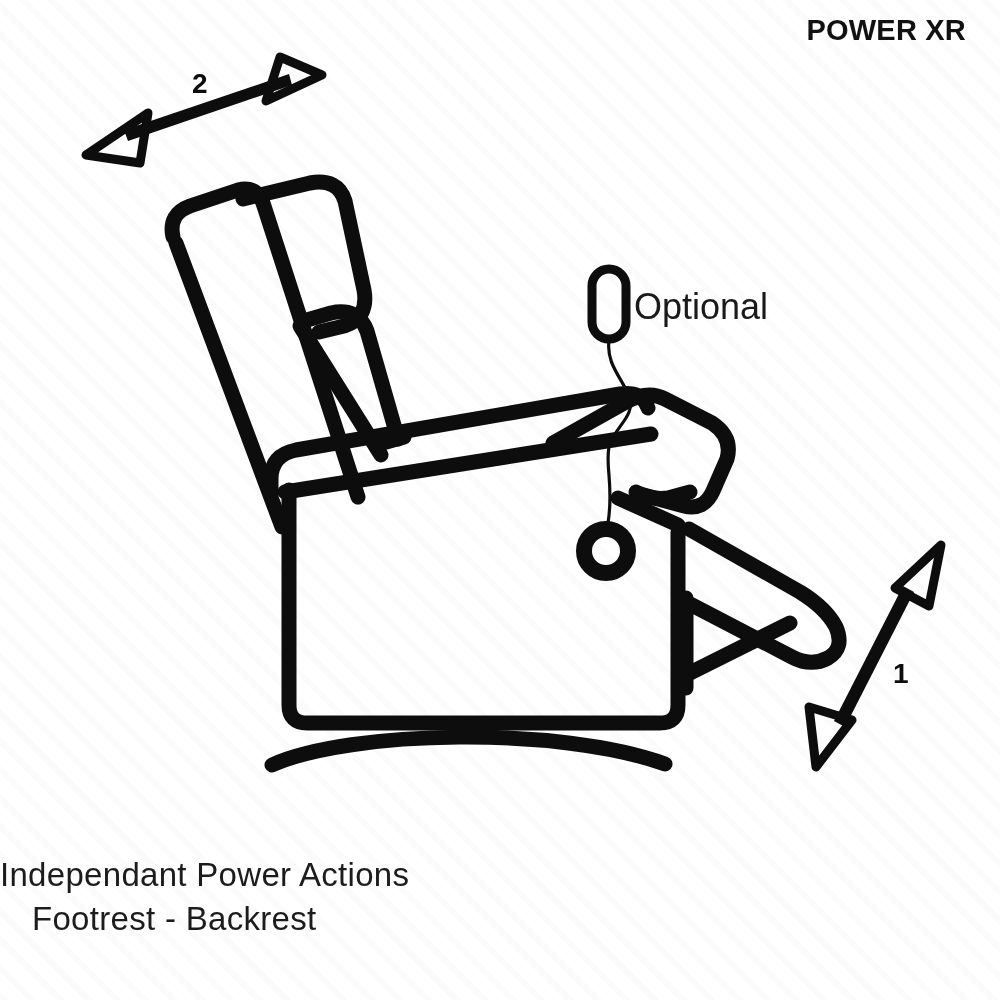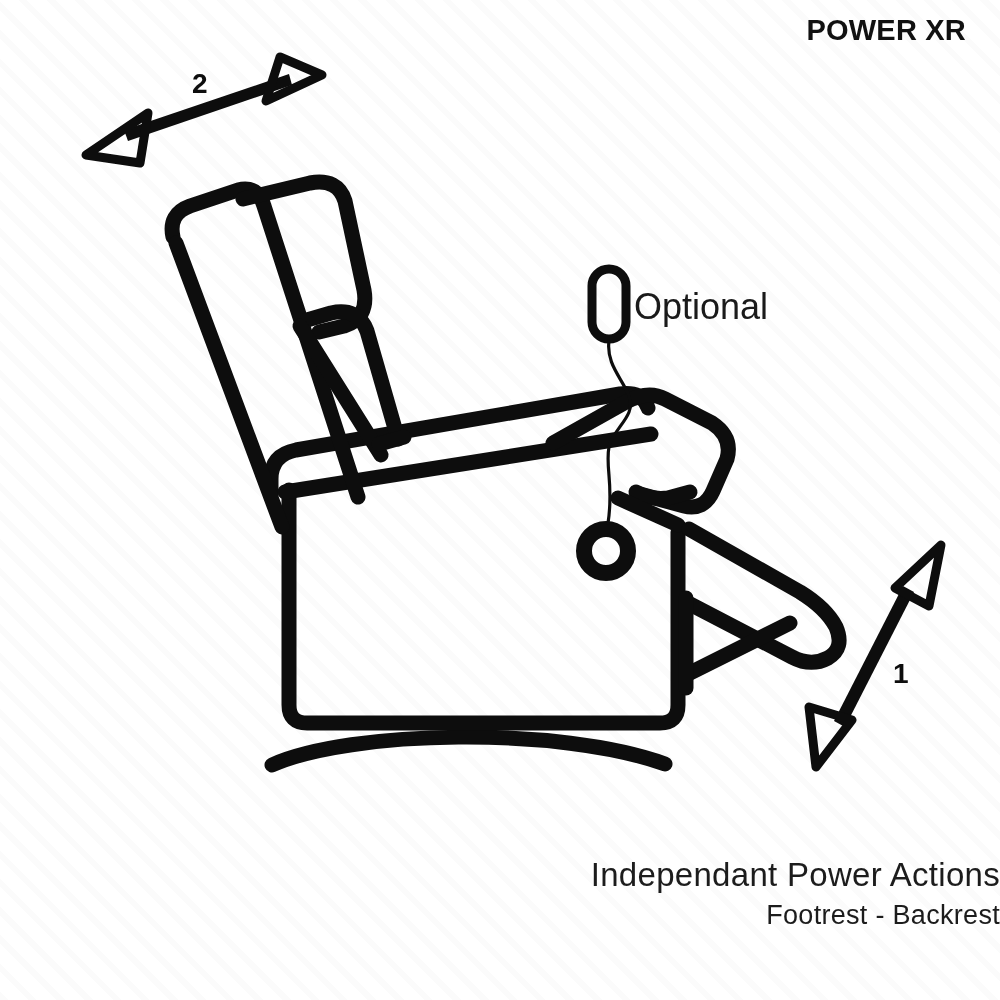--- a/index.html
+++ b/index.html
@@ -76,34 +76,35 @@
     font-family: "Liberation Sans", sans-serif;
     font-size: 28px;
     font-weight: bold;
     color: #0d0d0d;
   }
   #arrow-2-number { left: 192px; top: 68px; }
   #arrow-1-number { left: 893px; top: 658px; }
   .caption {
     position: absolute;
     left: 0;
-    right: 0;
-    text-align: right;
+    right: 8px;
+    text-align: left;
     font-family: "Liberation Sans", sans-serif;
     color: #1c1c1c;
   }
   #caption-line-1 {
     top: 856px;
     font-size: 33px;
     letter-spacing: 0.3px;
   }
   #caption-line-2 {
     top: 900px;
-    font-size: 27px;
+    font-size: 33px;
     letter-spacing: 0.3px;
+    margin-left: 32px;
   }
 </style>
 </head>
 <body>
 
 <div id="stage">
 
   <div id="hatch-bg"></div>
 
   <svg id="art" viewBox="0 0 1000 1000" xmlns="http://www.w3.org/2000/svg">

